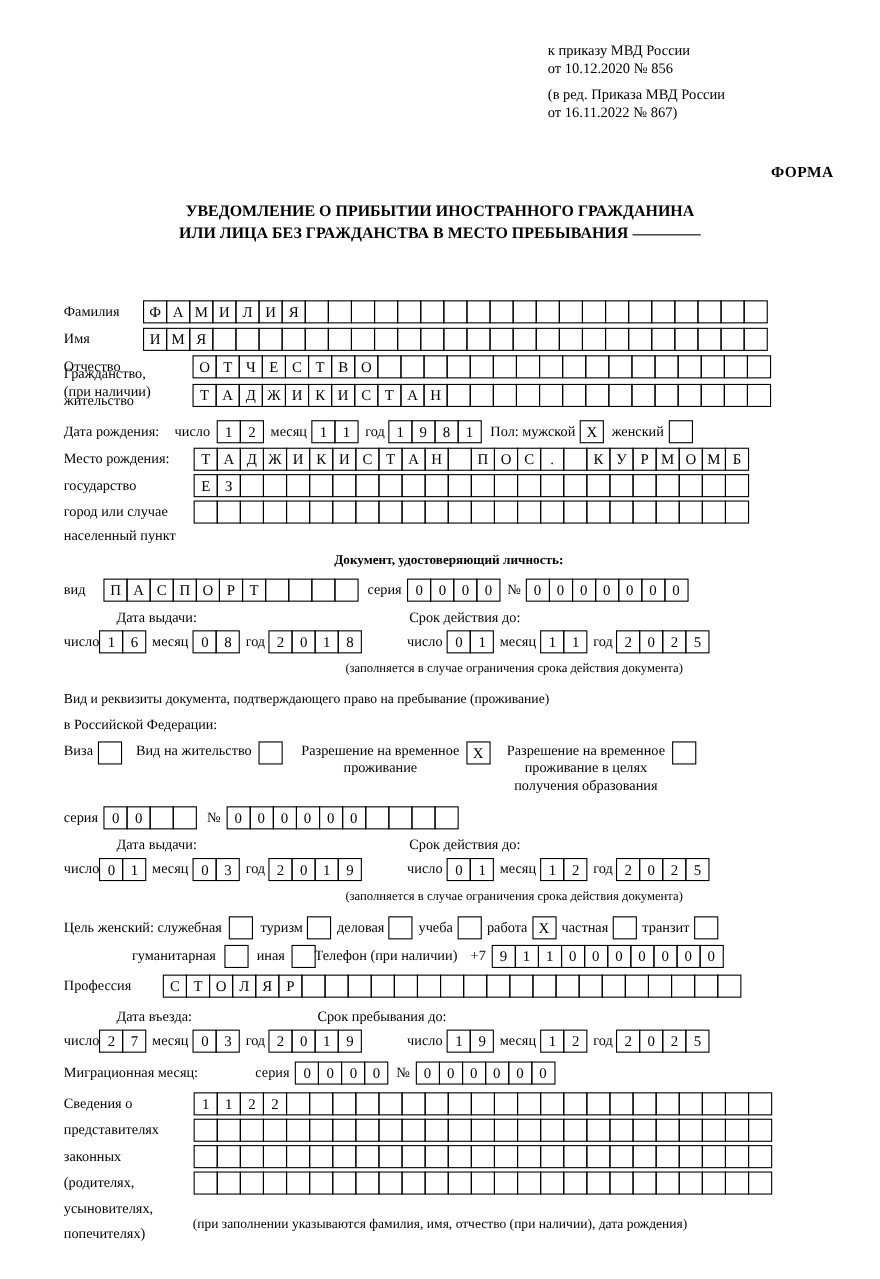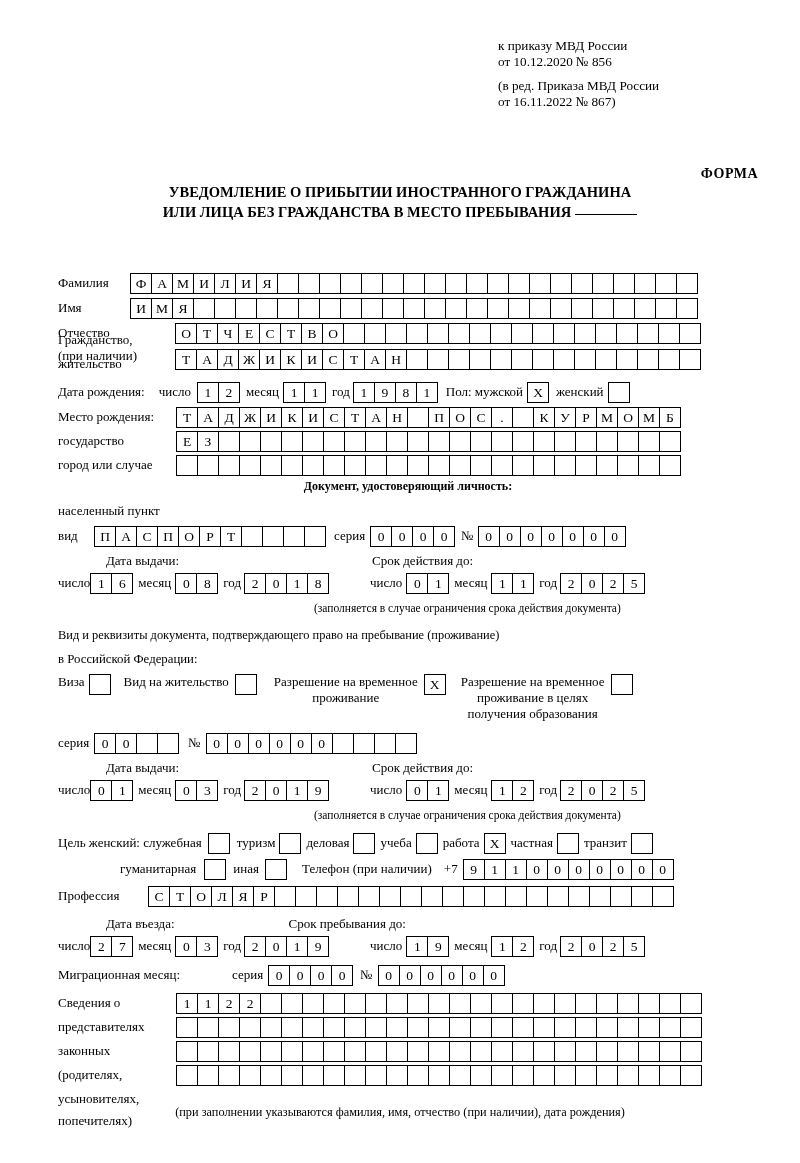--- a/index.html
+++ b/index.html
@@ -14,21 +14,21 @@
   .page { position:relative; width:800px; height:1163px; padding:0; box-sizing:border-box; }
 
   
   .hdr {
     position:absolute; top:38px; right:42px; width:260px;
     font-size:13.2px; line-height:16px; text-align:left;
   }
   .hdr .line { white-space:nowrap; }
   .hdr .gap { height:8px; }
   .forma {
-    position:absolute; top:166px; right:42px;
+    position:absolute; top:150px; right:42px;
     font-weight:bold; font-size:14px; letter-spacing:.5px;
   }
 
   .title {
     position:absolute; top:182px; left:0; width:800px;
     text-align:center; font-weight:bold; font-size:14.5px; line-height:20px;
   }
   .title .l2 { display:inline-block; }
   .title .blank {
     display:inline-block; width:62px; border-bottom:1px solid #000;
@@ -335,26 +335,26 @@
           <span class="bx "></span>
           <span class="bx "></span>
           <span class="bx "></span>
           <span class="bx "></span>
           <span class="bx "></span>
         </span>
     </div>
     <div class="row" style="margin-bottom:2px;margin-top:-24px">
       <span class="lbl" style="width:118px;visibility:hidden">x</span>
     </div>
+    <div class="row" style="margin-top:-2px">
+      <span class="lbl" style="width:118px">населенный пункт</span>
+    </div>
+
     <div class="row center" style="display:block;text-align:center;margin-top:2px;margin-bottom:2px">
       <span class="b" style="font-size:12px">Документ, удостоверяющий личность:</span>
-    </div>
-
-    <div class="row" style="margin-top:-2px">
-      <span class="lbl" style="width:118px">населенный пункт</span>
     </div>
 
     <div class="row">
       <span class="lbl" style="width:36px">вид</span>
       <span class="boxes" id="dockind">
           <span class="bx ">П</span>
           <span class="bx ">А</span>
           <span class="bx ">С</span>
           <span class="bx ">П</span>
           <span class="bx ">О</span>
@@ -565,21 +565,21 @@
 
     <div class="row" style="margin-top:4px">
       <span class="lbl" style="margin-left:62px">гуманитарная</span>
       <span class="boxes" id="p_hum" style="margin-left:8px">
           <span class="bx "></span>
         </span>
       <span class="lbl" style="margin-left:8px">иная</span>
       <span class="boxes" id="p_oth" style="margin-left:6px">
           <span class="bx "></span>
         </span>
-      <span class="lbl" style="margin-left:16px">Телефон (при наличии)</span>
+      <span class="lbl" style="">Телефон (при наличии)</span>
       <span class="lbl" style="margin-left:12px">+7</span>
       <span class="boxes" id="phone" style="margin-left:5px">
           <span class="bx ">9</span>
           <span class="bx ">1</span>
           <span class="bx ">1</span>
           <span class="bx ">0</span>
           <span class="bx ">0</span>
           <span class="bx ">0</span>
           <span class="bx ">0</span>
           <span class="bx ">0</span>

